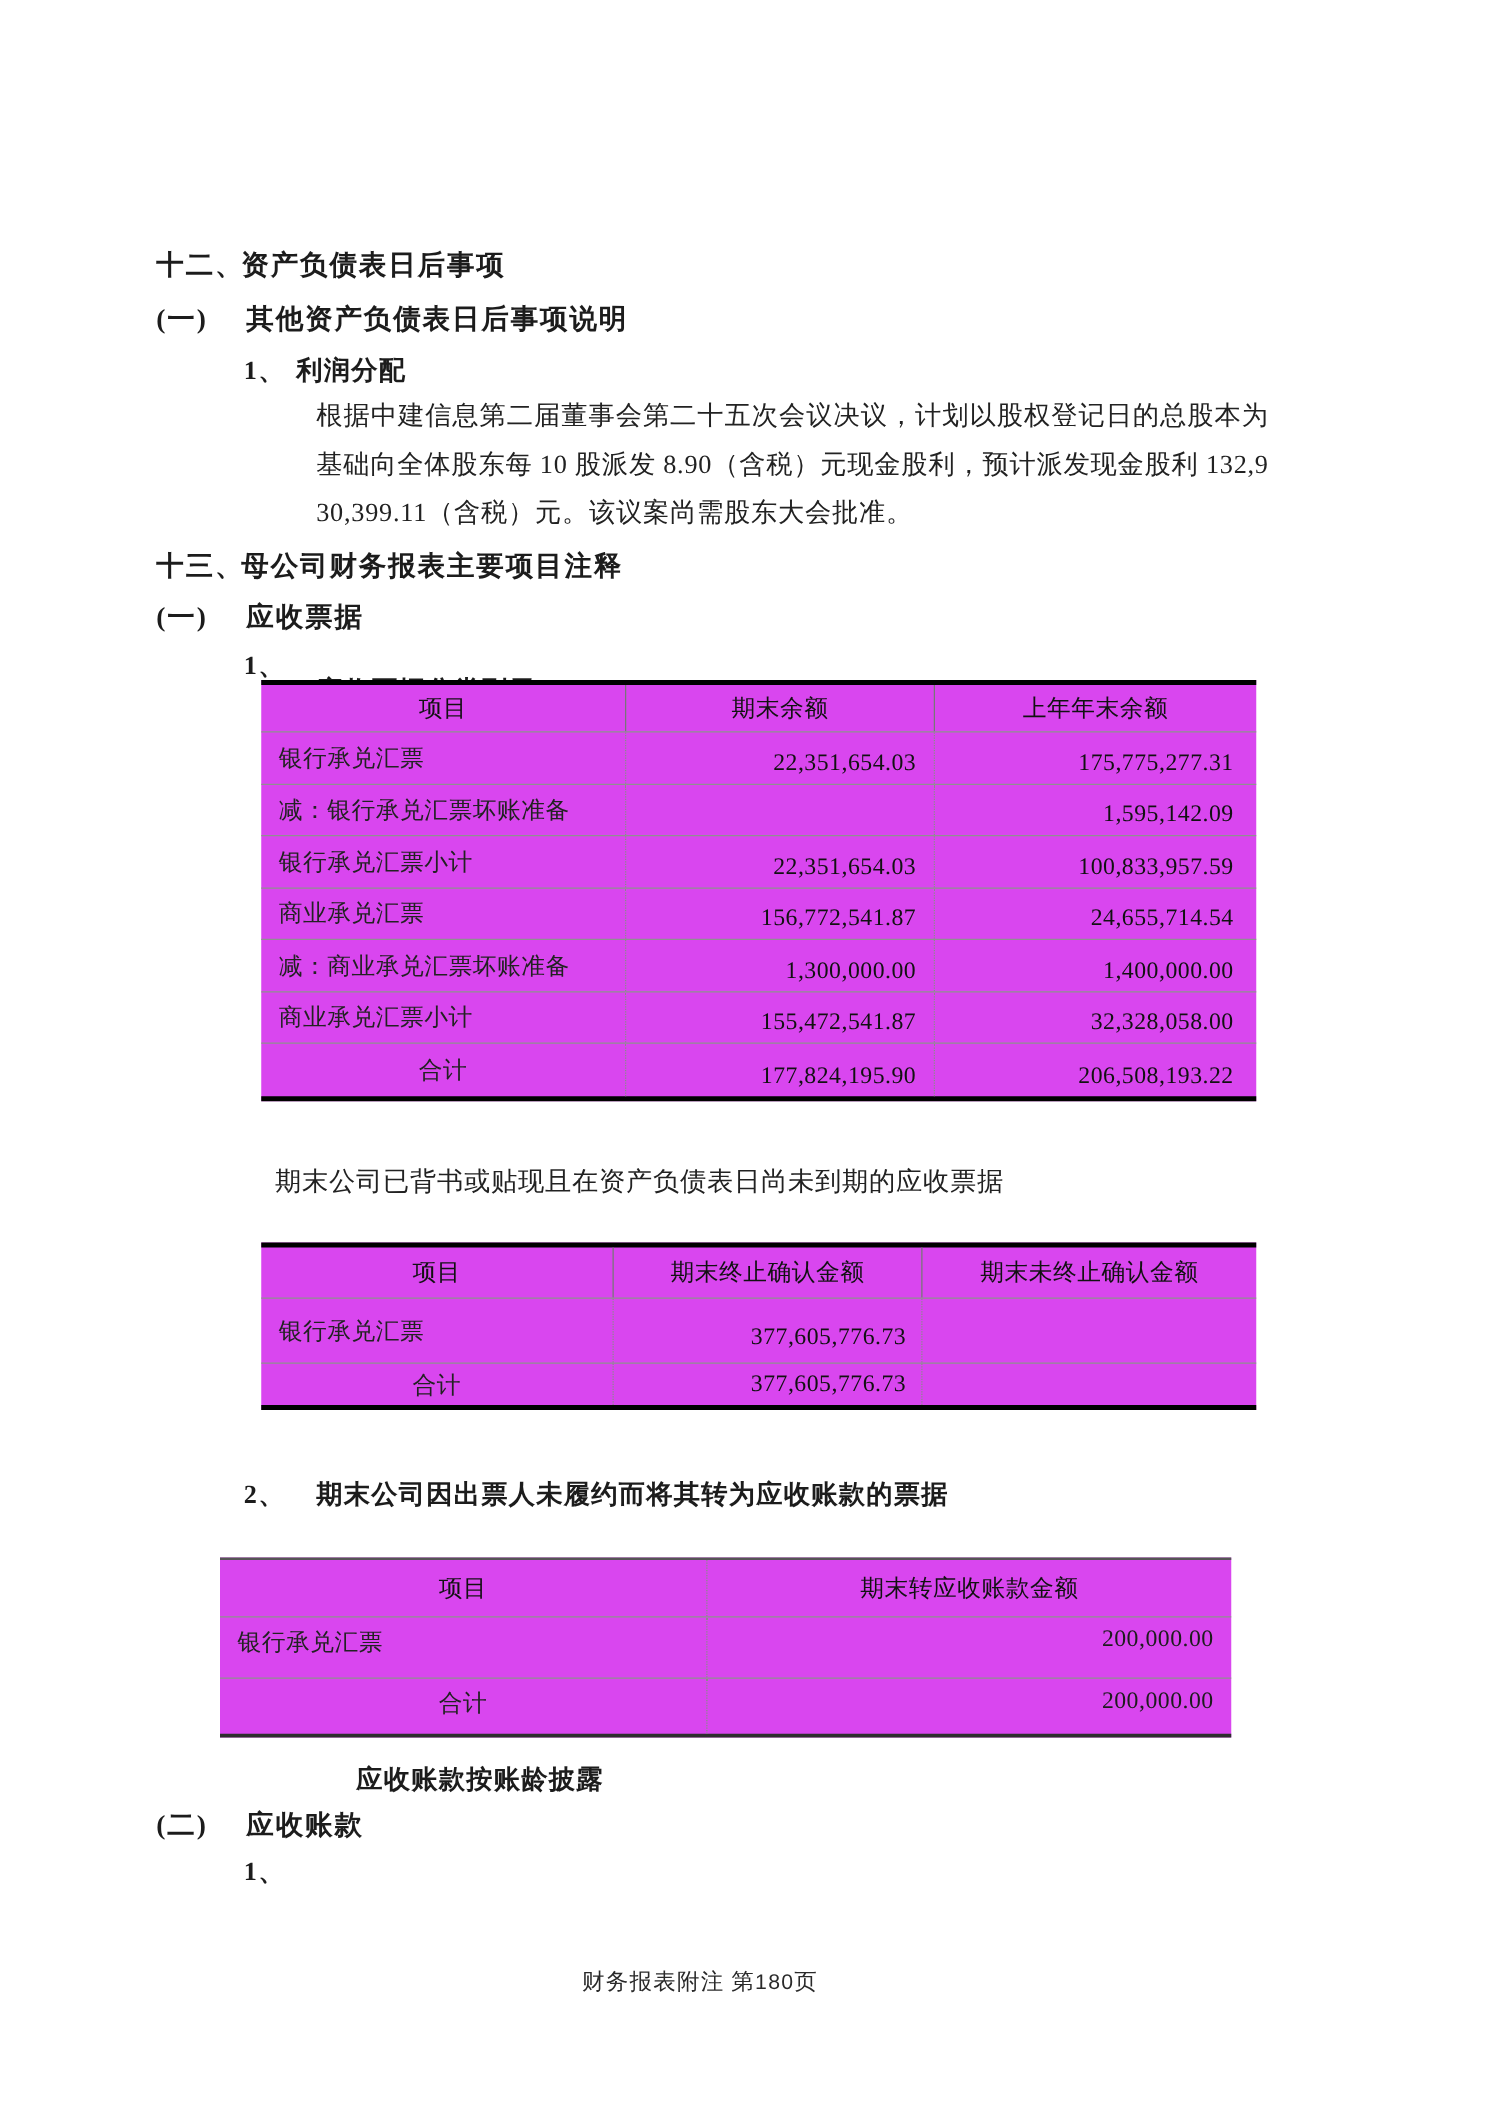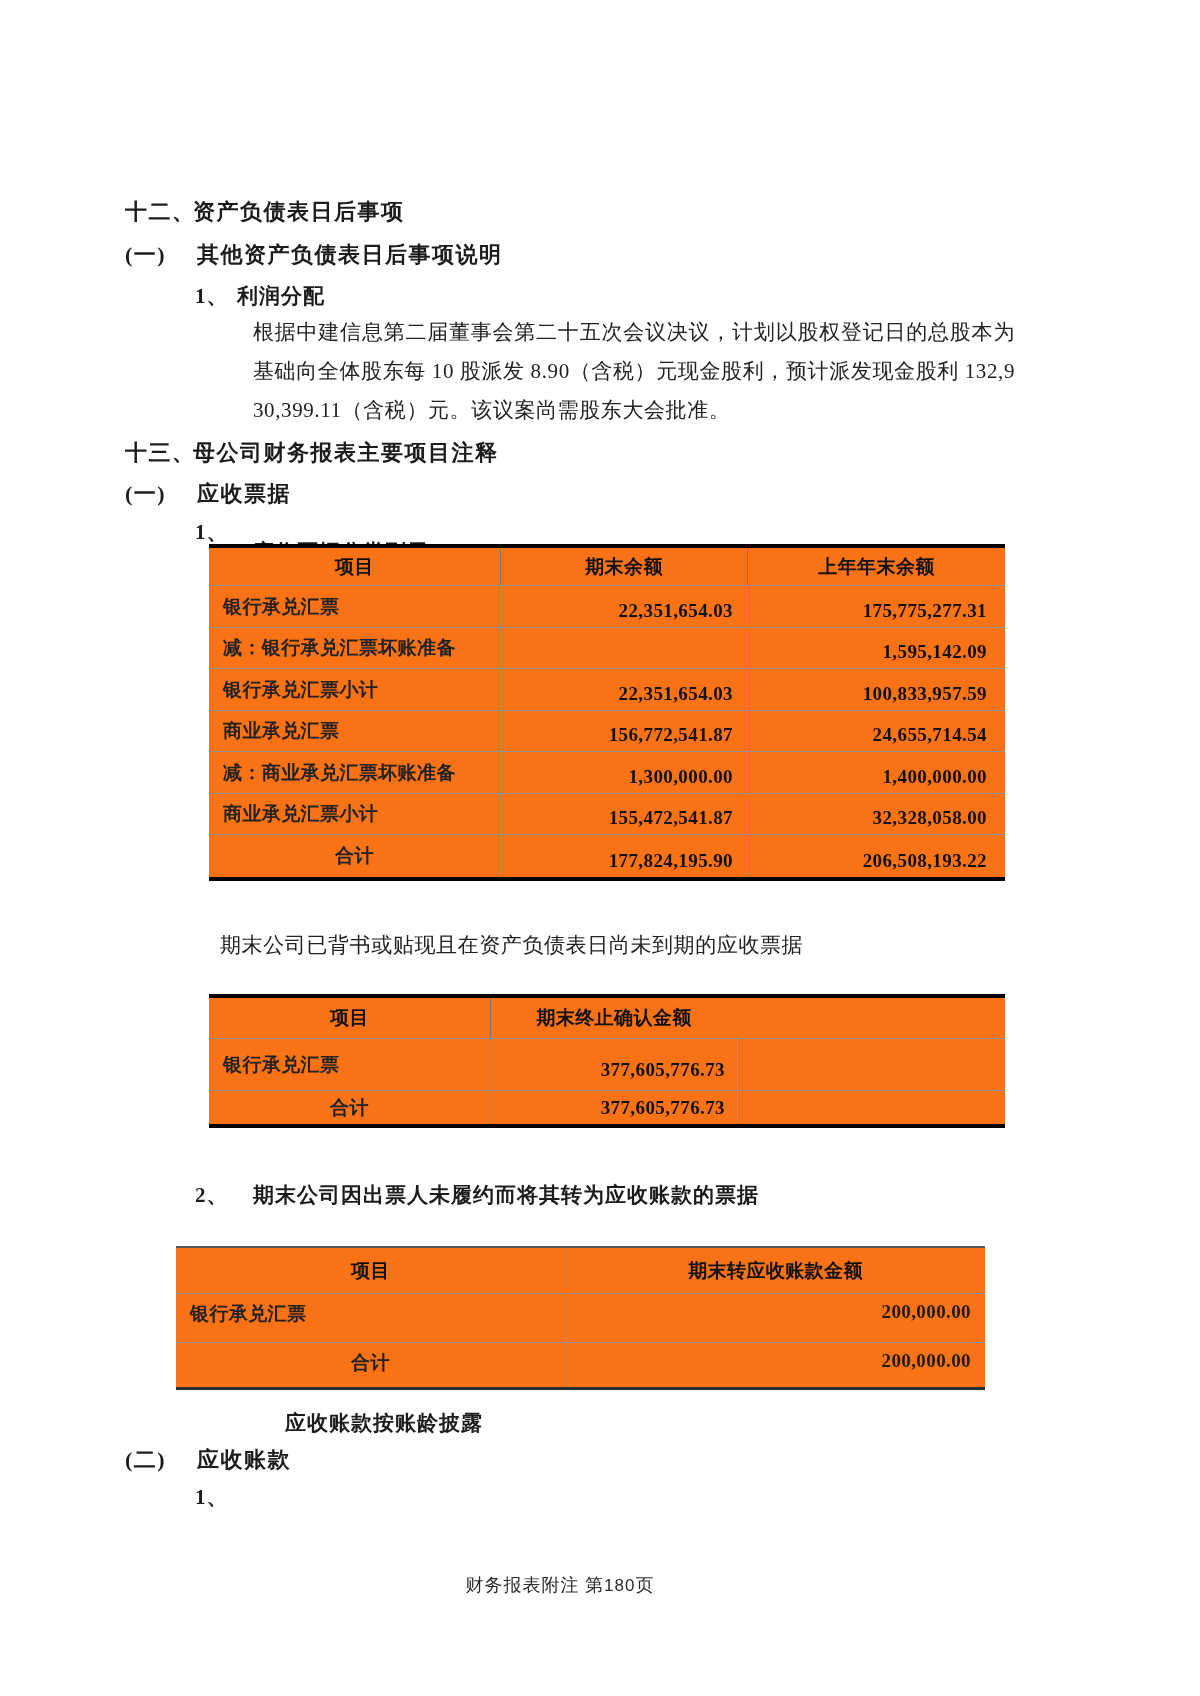--- a/index.html
+++ b/index.html
@@ -12,21 +12,21 @@
   
   .h-main{font-size:22px;font-weight:bold;letter-spacing:1.5px;white-space:nowrap;}
   .h-sub{font-size:21px;font-weight:bold;letter-spacing:1px;white-space:nowrap;}
   
   .para{
     font-size:21px;line-height:39px;letter-spacing:0.6px;
     text-align:justify;text-align-last:left;word-break:break-all;color:#222;
   }
   .para1line{font-size:21px;line-height:39px;letter-spacing:0.6px;white-space:nowrap;color:#222;}
   
-  .fintab{background:#f97316;font-weight:bold;}
+  .fintab{background:#d946ef;}
   .tabrow{display:flex;box-sizing:border-box;}
   .cell{box-sizing:border-box;font-size:19px;letter-spacing:0.4px;display:flex;}
   .cell.hd{align-items:center;justify-content:center;color:#111;}
   .cell.lab{align-items:center;justify-content:flex-start;padding-left:14px;color:#222;}
   .cell.lab-c{align-items:center;justify-content:center;color:#222;}
   .cell.num{align-items:flex-end;justify-content:flex-end;padding-bottom:5px;color:#111;}
   .cell.top{align-items:flex-start;padding-top:7px;}
   
   .thickframe{border-top:4px solid #000;border-bottom:4px solid #000;}
   
@@ -112,20 +112,21 @@
       <div class="cell num t1c3 vline" style="padding-right:18px;">206,508,193.22</div>
     </div>
   </div>
 
   <div class="abs para1line" style="left:220px;top:926px;">期末公司已背书或贴现且在资产负债表日尚未到期的应收票据</div>
 
   <div class="abs fintab thickframe" style="left:209px;top:994px;width:796px;">
     <div class="tabrow" style="height:40px;">
       <div class="cell hd t2c1">项目</div>
       <div class="cell hd t2c2 vline-h">期末终止确认金额</div>
+      <div class="cell hd t2c3 vline-h">期末未终止确认金额</div>
     </div>
     <div class="tabrow rsep" style="height:52px;">
       <div class="cell lab t2c1">银行承兑汇票</div>
       <div class="cell num t2c2 vline" style="padding-right:12px;padding-bottom:9px;">377,605,776.73</div>
       <div class="cell num t2c3 vline"></div>
     </div>
     <div class="tabrow rsep" style="height:34px;">
       <div class="cell lab-c t2c1">合计</div>
       <div class="cell num t2c2 vline" style="padding-right:12px;">377,605,776.73</div>
       <div class="cell num t2c3 vline"></div>

